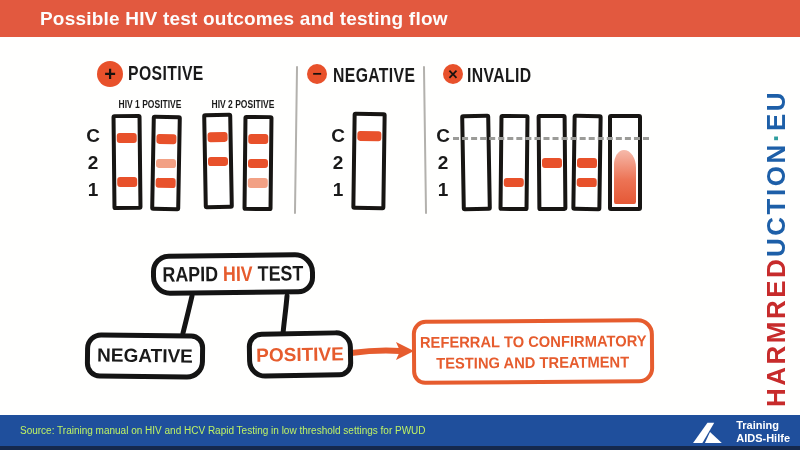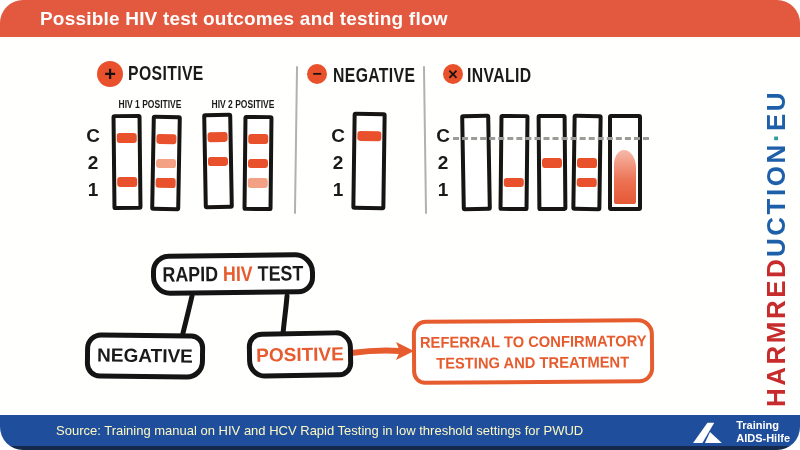--- a/index.html
+++ b/index.html
@@ -1,17 +1,17 @@
 <!DOCTYPE html>
 <html><head>
 <meta charset="utf-8">
 <style>
   html,body{margin:0;padding:0;}
   body{font-family:"Liberation Sans",sans-serif;}
-  #slide{position:relative;width:800px;height:450px;background:#fffffe;overflow:hidden;border-radius:23px;}
+  #slide{position:relative;width:800px;height:450px;background:#fffffe;overflow:hidden;}
 
   
   .banner{position:absolute;left:0;top:0;width:800px;height:37px;background:#e2593f;display:flex;align-items:center;}
   .banner-title{color:#fdfdfd;font-weight:700;font-size:19px;margin-left:40px;letter-spacing:.2px;}
 
   
   .hand{font-weight:700;color:#1a1a1a;letter-spacing:.5px;}
   .cond{transform:scaleX(.75);transform-origin:0 50%;}
   .cond-c{transform:scaleX(.85);transform-origin:50% 50%;}
 
@@ -53,21 +53,21 @@
   
   .brand{position:absolute;right:8px;top:55px;height:352px;writing-mode:vertical-rl;transform:rotate(180deg);
      font-weight:700;font-size:26px;letter-spacing:2.5px;white-space:nowrap;display:flex;align-items:center;}
   .brand .red{color:#c72b2b;}
   .brand .blue{color:#1d5fa8;}
   .brand .dot{color:#2f9e9e;}
 
   
   .footer{position:absolute;left:0;top:415px;width:800px;height:31px;background:#1f4f9c;display:flex;align-items:center;}
   .footer-edge{position:absolute;left:0;top:446px;width:800px;height:4px;background:#15294d;}
-  .footer-text{color:#fef9c3;font-size:13px;margin-left:56px;white-space:nowrap;}
+  .footer-text{color:#bef264;font-size:10px;margin-left:20px;white-space:nowrap;}
   .dah-logo{position:absolute;right:72px;top:421px;width:36px;height:22px;}
   .dah-text{position:absolute;right:10px;top:419px;color:#fff;font-weight:700;font-size:11px;line-height:13px;}
 </style>
 </head>
 <body>
 
 <div id="slide">
 
   <div class="banner">
     <div class="banner-title">Possible HIV test outcomes and testing flow</div>

